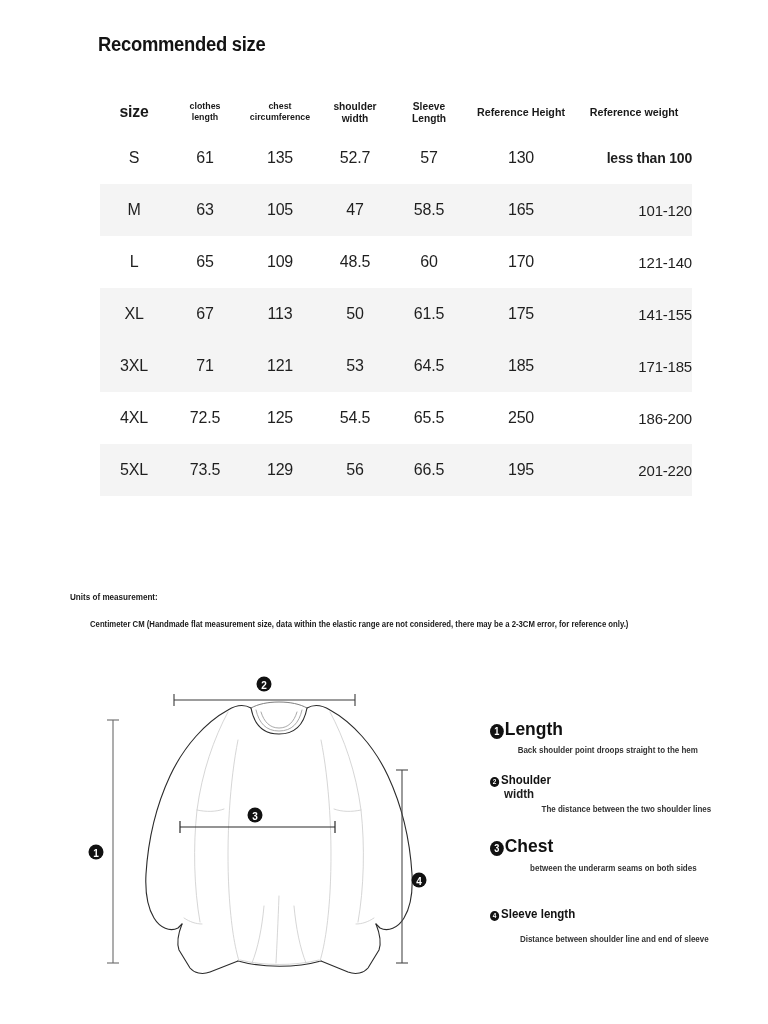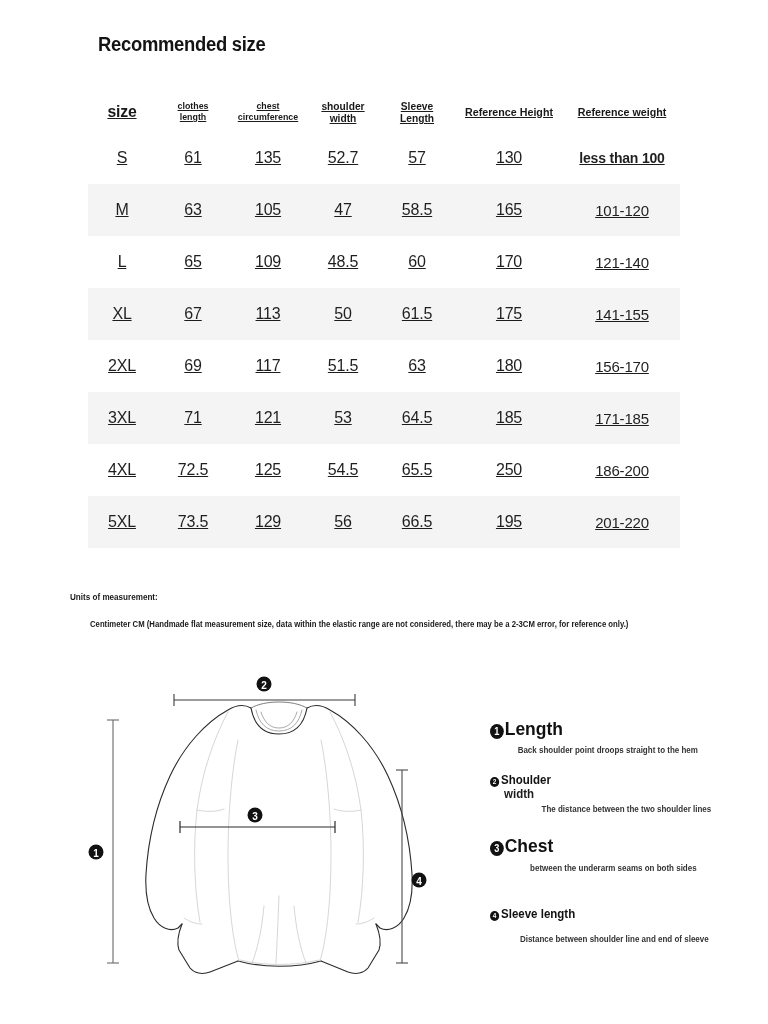--- a/index.html
+++ b/index.html
@@ -26,26 +26,25 @@
     letter-spacing: -0.3px;
     color: #141414;
     transform: scaleX(0.92);
     transform-origin: left center;
     white-space: nowrap;
   }
 
   
   #size-table {
     position: absolute;
-    left: 88px;
+    left: 100px;
     top: 92px;
     width: 592px;
     border-collapse: collapse;
     table-layout: fixed;
-    text-decoration: underline;
   }
   #size-table col.c-size    { width: 68px; }
   #size-table col.c-clothes { width: 74px; }
   #size-table col.c-chest   { width: 76px; }
   #size-table col.c-shoulder{ width: 74px; }
   #size-table col.c-sleeve  { width: 74px; }
   #size-table col.c-height  { width: 110px; }
   #size-table col.c-weight  { width: 116px; }
 
   #size-table th,
@@ -79,20 +78,21 @@
   #size-table tbody tr { height: 52px; }
   #size-table tbody tr.band td { background: #f4f4f4; }
   #size-table tbody td {
     font-size: 16px;
     font-weight: 400;
     color: #1f1f1f;
     letter-spacing: -0.2px;
   }
   #size-table tbody td.cell-weight {
     font-size: 15px;
+    text-align: right;
   }
   #size-table tbody tr:first-child td.cell-weight {
     font-size: 14px;
     font-weight: 700;
   }
 
   
   #units-block {
     position: absolute;
     left: 70px;
@@ -254,29 +254,20 @@
       </tr>
       <tr class="band">
         <td>XL</td>
         <td>67</td>
         <td>113</td>
         <td>50</td>
         <td>61.5</td>
         <td>175</td>
         <td class="cell-weight">141-155</td>
       </tr>
-      <tr>
-        <td>2XL</td>
-        <td>69</td>
-        <td>117</td>
-        <td>51.5</td>
-        <td>63</td>
-        <td>180</td>
-        <td class="cell-weight">156-170</td>
-      </tr>
       <tr class="band">
         <td>3XL</td>
         <td>71</td>
         <td>121</td>
         <td>53</td>
         <td>64.5</td>
         <td>185</td>
         <td class="cell-weight">171-185</td>
       </tr>
       <tr>

